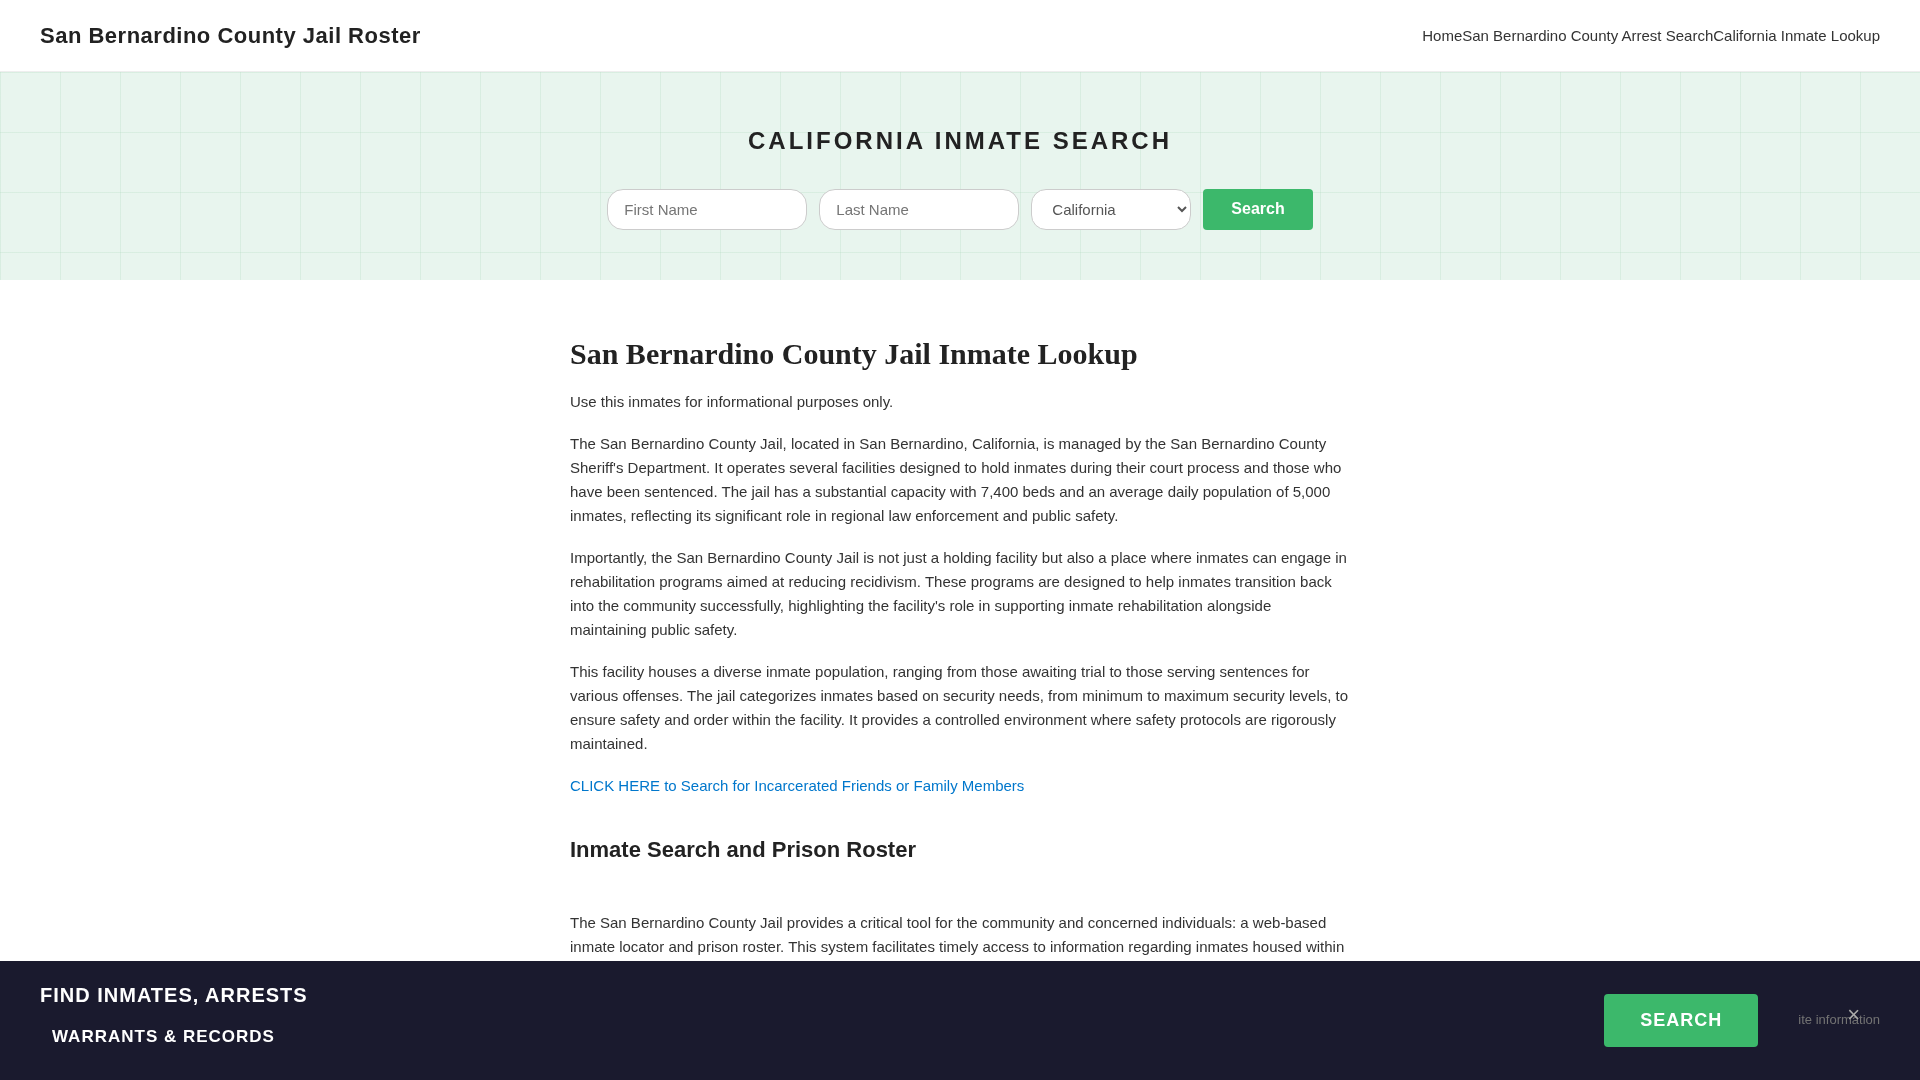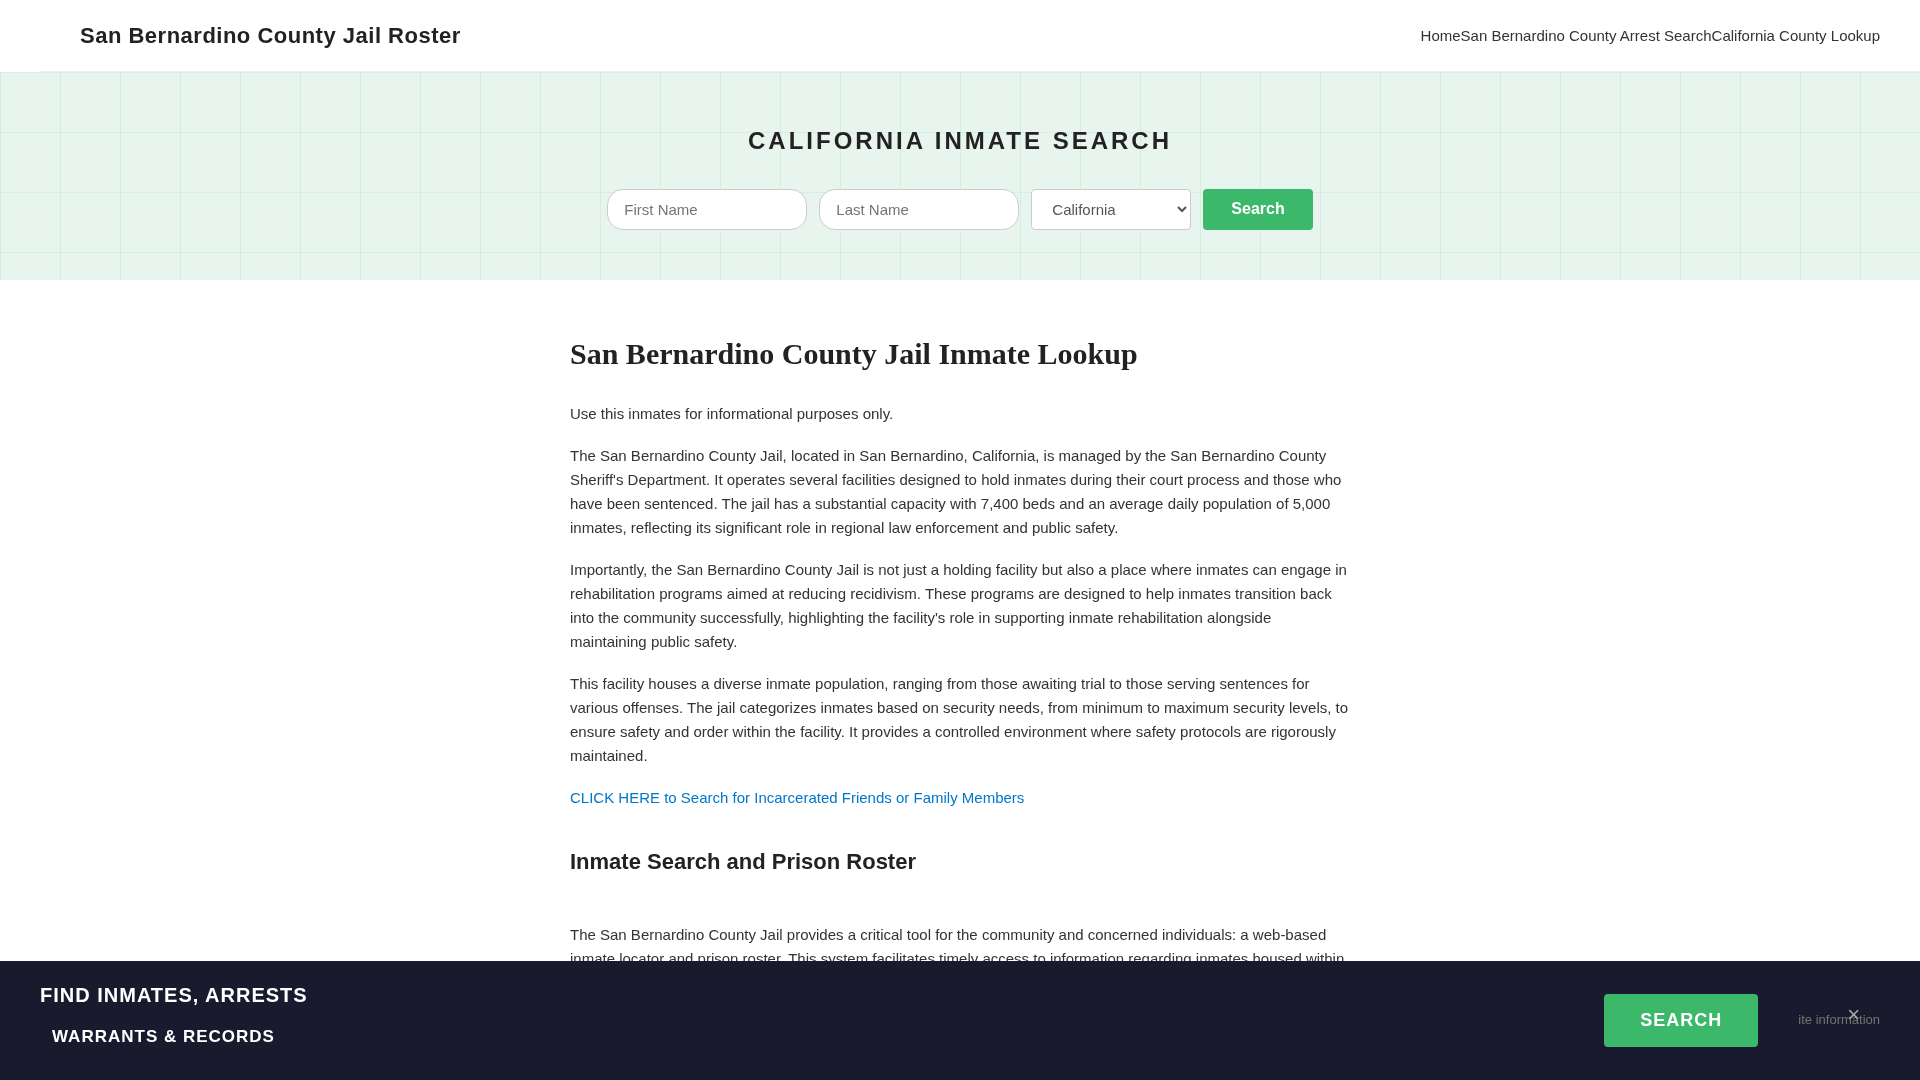--- a/index.html
+++ b/index.html
@@ -6,21 +6,20 @@
     body { font-family: Arial, sans-serif; background: #fff; color: #333; font-size: 15px; line-height: 1.6; }
 
     
     header {
       display: flex;
       justify-content: space-between;
       align-items: center;
       padding: 18px 40px;
       border-bottom: 1px solid #eee;
       background: #fff;
-      margin-left: 40px;
     }
     .site-title {
       font-size: 22px;
       font-weight: 800;
       color: #222;
       letter-spacing: 0.5px;
     }
     nav {
       display: flex;
       align-items: center;
@@ -62,21 +61,21 @@
       border-radius: 16px;
       font-size: 15px;
       width: 200px;
       outline: none;
       background: #fff;
       color: #aaa;
     }
     .search-bar select {
       padding: 10px 16px;
       border: 1px solid #ccc;
-      border-radius: 4px;
+      border-radius: 15px;
       font-size: 15px;
       width: 160px;
       outline: none;
       background: #fff;
       color: #555;
       appearance: auto;
     }
     .search-bar button {
       padding: 10px 28px;
       background: #3cb86b;
@@ -92,21 +91,21 @@
     .main-content {
       max-width: 820px;
       margin: 50px auto;
       padding: 0 20px;
     }
     .main-content h2 {
       font-size: 30px;
       font-weight: 800;
       color: #222;
       font-family: Georgia, serif;
-      margin-bottom: 24px;
+      margin-bottom: 12px;
     }
     .main-content p {
       margin-bottom: 18px;
       font-size: 15px;
       color: #333;
     }
     .main-content a.cta-link {
       color: #0077cc;
       text-decoration: none;
       font-size: 15px;
@@ -189,21 +188,21 @@
     }
   </style>
 </head>
 <body>
 
 <header>
   <div class="site-title">San Bernardino County Jail Roster</div>
   <nav>
     <a href="#">Home</a>
     <a href="#">San Bernardino County Arrest Search</a>
-    <a href="#">California County Lookup</a>
+    <a href="#">California Inmate Lookup</a>
   </nav>
 </header>
 
 <section class="hero">
   <h1>CALIFORNIA INMATE SEARCH</h1>
   <div class="search-bar">
     <input type="text" placeholder="First Name" style="">
     <input type="text" placeholder="Last Name" style="">
     <select>
       <option>California</option>

